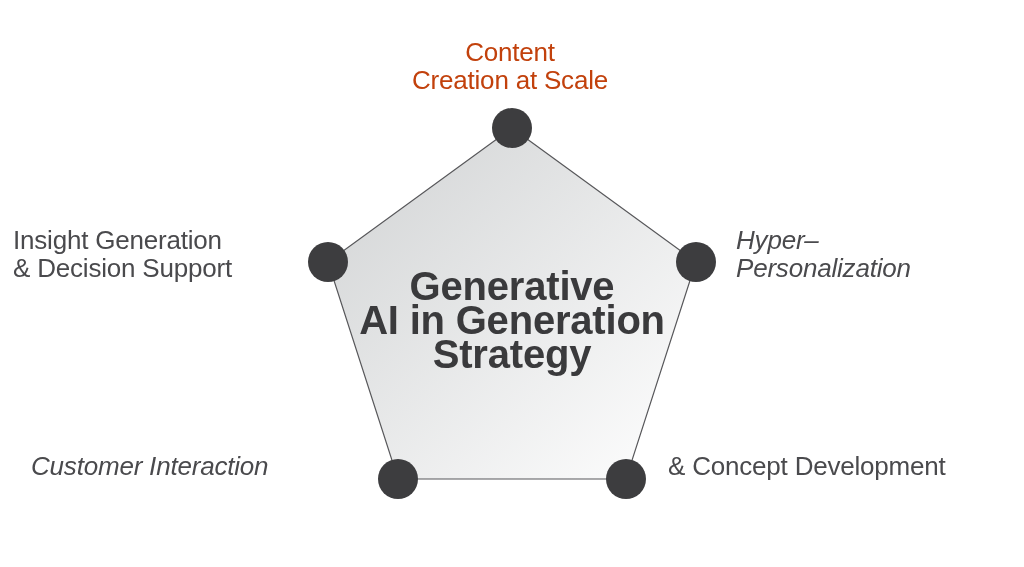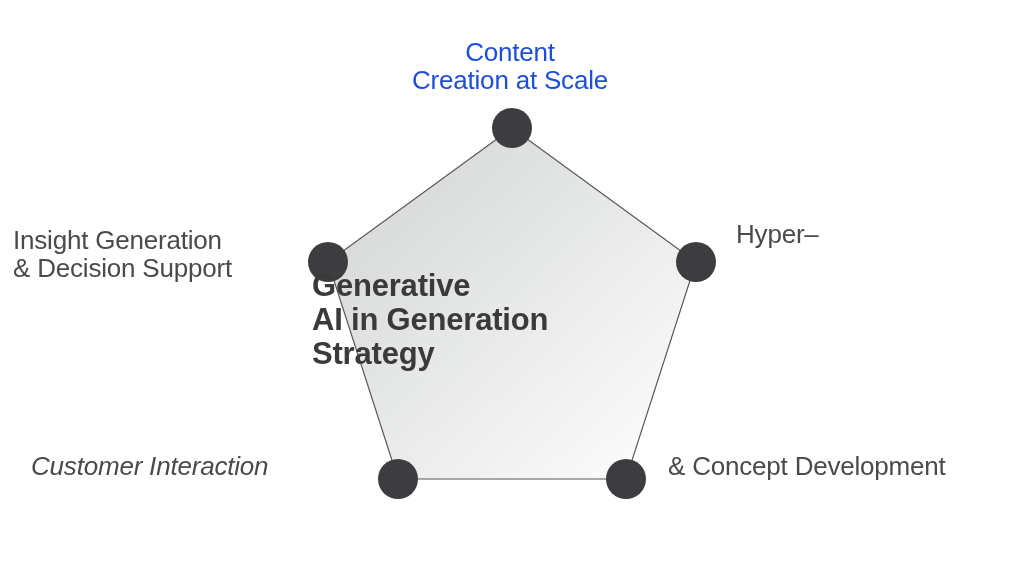--- a/index.html
+++ b/index.html
@@ -26,30 +26,31 @@
     letter-spacing: -0.2px;
     color: #4a4a4d;
   }
   .node-label span { display: block; }
   .align-right { text-align: left; }
   .align-left  { text-align: left; }
   .align-center{ text-align: center; }
 
   .label-top          { left: 310px; top: 38px;  width: 400px; }
   .label-left         { left: 13px;  top: 226px; width: 280px; }
-  .label-right        { left: 736px; top: 220px; width: 284px; }
+  .label-right        { left: 736px; top: 226px; width: 284px; font-style: italic; }
   .label-bottom-left  { left: 31px;  top: 452px; width: 320px; }
   .label-bottom-right { left: 668px; top: 452px; width: 356px; }
 
   .center-title {
     position: absolute;
     left: 312px;
     top: 269px;
     width: 400px;
-    font-size: 31px;
+    text-align: center;
+    font-size: 40px;
     line-height: 34px;
     font-weight: 800;
     letter-spacing: -0.2px;
     color: #3a3a3c;
   }
   .center-title span { display: block; }
 </style>
 </head>
 <body style="background: rgb(255, 255, 255);">
 
@@ -65,27 +66,28 @@
 
     <polygon points="512,128 696,262 626,479 398,479 328,262" fill="url(#pentGrad)" stroke-width="1.2" stroke="#57575a"></polygon>
 
     <circle cx="512" cy="128" r="20" fill="#3d3d3f"></circle>
     <circle cx="696" cy="262" r="20" fill="#3d3d3f"></circle>
     <circle cx="626" cy="479" r="20" fill="#3d3d3f"></circle>
     <circle cx="398" cy="479" r="20" fill="#3d3d3f"></circle>
     <circle cx="328" cy="262" r="20" fill="#3d3d3f"></circle>
   </svg>
 
-  <div class="node-label label-top align-center" style="color: #1d4ed8;">
+  <div class="node-label label-top align-center" style="color: #c2410c;">
     <span>Content</span>
     <span>Creation at Scale</span>
   </div>
 
   <div class="node-label label-right align-left" style="color: rgb(74, 74, 77);">
     <span>Hyper–</span>
+    <span>Personalization</span>
   </div>
 
   <div class="node-label label-bottom-right align-left" style="color: rgb(74, 74, 77);">
     <span>&amp; Concept Development</span>
   </div>
 
   <div class="node-label label-bottom-left align-right" style="color: rgb(74, 74, 77); font-style: italic;">
     <span>Customer Interaction</span>
   </div>
 

